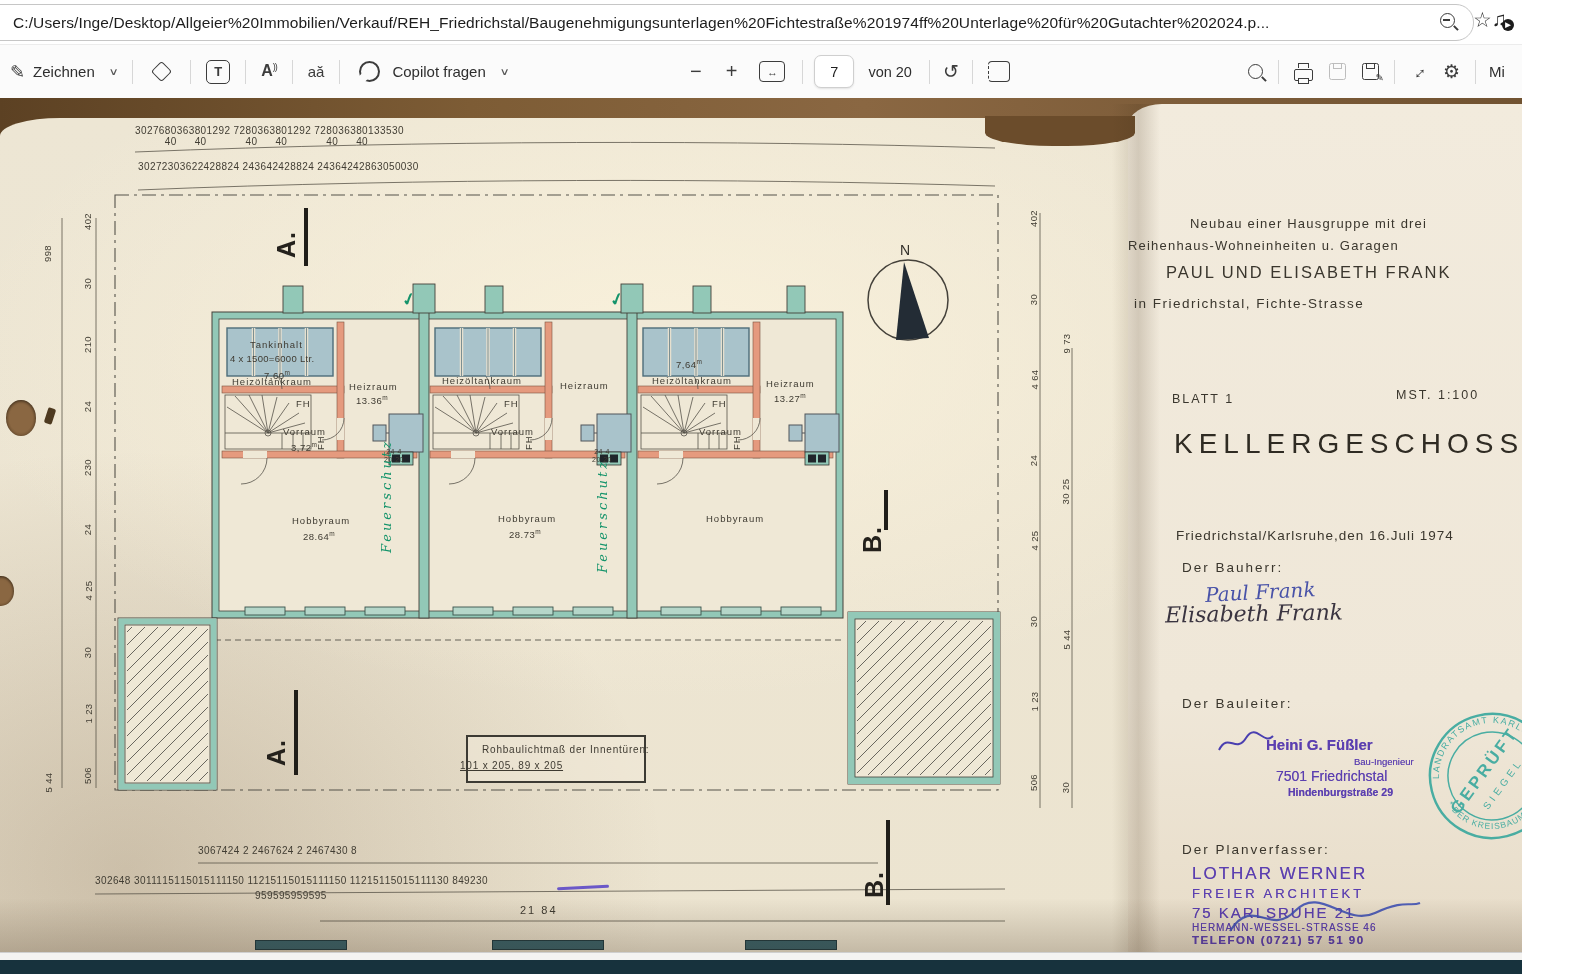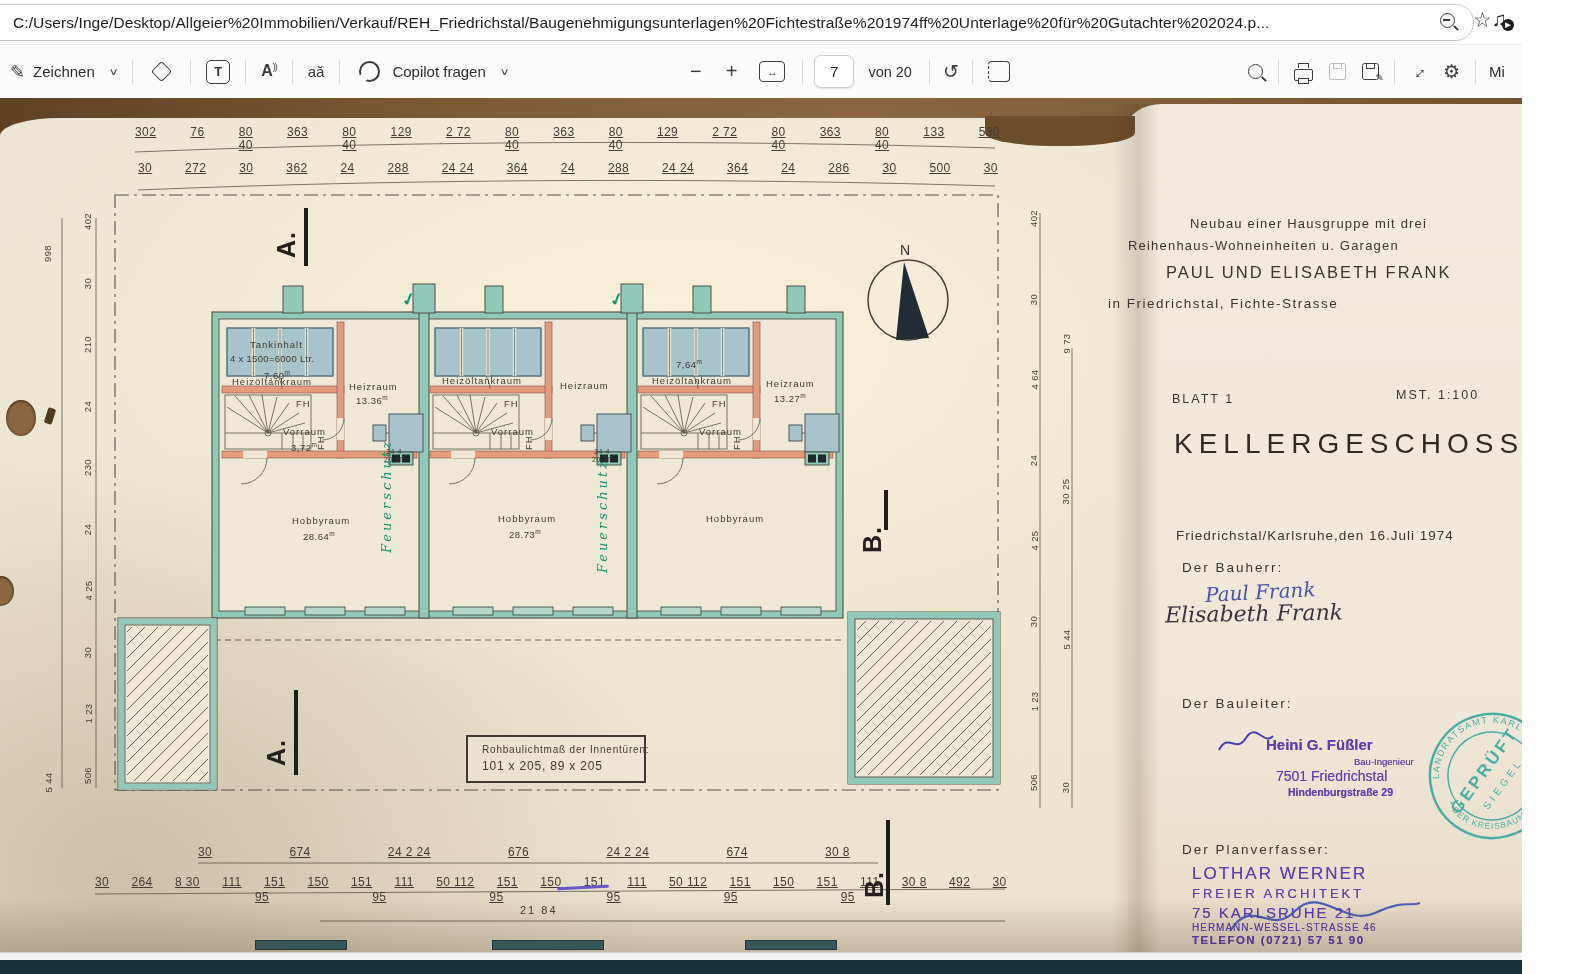--- a/index.html
+++ b/index.html
@@ -90,21 +90,21 @@
   .parea{font-size:9.5px;letter-spacing:.5px;}
   .parea sup{font-size:6.5px;}
   .rot90{transform:rotate(-90deg);transform-origin:left top;}
   .green{color:#15946b;font-style:italic;font-size:13px;letter-spacing:3px;font-family:"DejaVu Serif",serif;}
   .gcheck{color:#15946b;font-size:17px;font-weight:bold;}
   .tiny{font-size:7px;letter-spacing:.5px;}
   .secletter{font-size:25px;font-weight:bold;color:#24211c;letter-spacing:1px;font-family:"Liberation Sans",sans-serif;}
   .north-n{font-size:14px;color:#33302a;letter-spacing:1px;}
 
   
-  .dimrow{position:absolute;display:flex;justify-content:space-between;font-size:12px;color:#413d33;letter-spacing:.4px;text-decoration:underline;}
+  .dimrow{position:absolute;display:flex;font-size:10px;color:#413d33;letter-spacing:.4px;}
   .dimrow span{white-space:pre-line;text-align:center;line-height:1.05;}
   .dimcol{position:absolute;display:flex;flex-direction:column;justify-content:space-between;align-items:center;
           font-size:9.5px;color:#413d33;}
   .dimcol span{transform:rotate(-90deg);white-space:nowrap;letter-spacing:.4px;}
   .sill{position:absolute;height:8px;background:#39626a;border:1px solid #1f3a40;}
   .violet-mark{position:absolute;left:557px;top:788px;width:52px;height:3px;background:#6b58c8;border-radius:2px;transform:rotate(-3deg);}
 
   
   .tt{position:absolute;white-space:nowrap;color:#3a362d;font-family:"Liberation Sans",sans-serif;}
   .proj{font-size:13px;letter-spacing:1.2px;margin-left:24px;}
@@ -486,31 +486,31 @@
     <span class="t gcheck" style="left:402px;top:192px;transform:rotate(-15deg);">✓</span>
     <span class="t gcheck" style="left:610px;top:192px;transform:rotate(-15deg);">✓</span>
 
     <span class="t north-n" style="left:900px;top:144px;">N</span>
     <span class="t secletter rot90" style="left:272px;top:160px;">A.</span>
     <span class="t secletter rot90" style="left:262px;top:668px;">A.</span>
     <span class="t secletter rot90" style="left:858px;top:455px;">B.</span>
     <span class="t secletter rot90" style="left:860px;top:800px;">B.</span>
 
     <span class="t" style="left:482px;top:646px;font-size:10px;letter-spacing:.8px;">Rohbaulichtmaß der Innentüren:</span>
-    <span class="t" style="left:482px;top:662px;font-size:12px;letter-spacing:.8px;">101 x 205,  89 x 205</span>
+    <span class="t" style="left:460px;top:662px;font-size:10px;letter-spacing:.8px;text-decoration:underline;">101 x 205,  89 x 205</span>
 
     <div class="sill" style="left:255px;top:842px;width:90px;"></div>
     <div class="sill" style="left:492px;top:842px;width:110px;"></div>
     <div class="sill" style="left:745px;top:842px;width:90px;"></div>
     <div class="violet-mark"></div>
 
     <span class="tt proj" style="left:1166px;top:118px;">Neubau einer Hausgruppe mit drei</span>
     <span class="tt proj" style="left:1104px;top:140px;text-align:center;">Reihenhaus-Wohneinheiten u. Garagen</span>
     <span class="tt owners" style="left:1166px;top:165px;">PAUL UND ELISABETH FRANK</span>
-    <span class="tt loc" style="left:1108px;top:198px;">in Friedrichstal, Fichte-Strasse</span>
+    <span class="tt loc" style="left:1134px;top:198px;">in Friedrichstal, Fichte-Strasse</span>
     <span class="tt blatt" style="left:1172px;top:294px;">BLATT 1</span>
     <span class="tt blatt" style="left:1396px;top:290px;">MST. 1:100</span>
     <span class="tt kg" style="left:1174px;top:330px;">KELLERGESCHOSS</span>
     <span class="tt datel" style="left:1176px;top:430px;">Friedrichstal/Karlsruhe,den 16.Juli 1974</span>
     <span class="tt rolel" style="left:1182px;top:462px;">Der Bauherr:</span>
     <span class="tt sig" style="left:1205px;top:482px;font-size:20px;color:#4852a8;transform:rotate(-3deg);">Paul Frank</span>
     <span class="tt sig" style="left:1165px;top:503px;font-size:22px;color:#3a3440;transform:rotate(-1deg);">Elisabeth Frank</span>
     <span class="tt rolel" style="left:1182px;top:598px;">Der Bauleiter:</span>
 
     <svg style="position:absolute;left:1216px;top:630px;" width="60" height="28">

